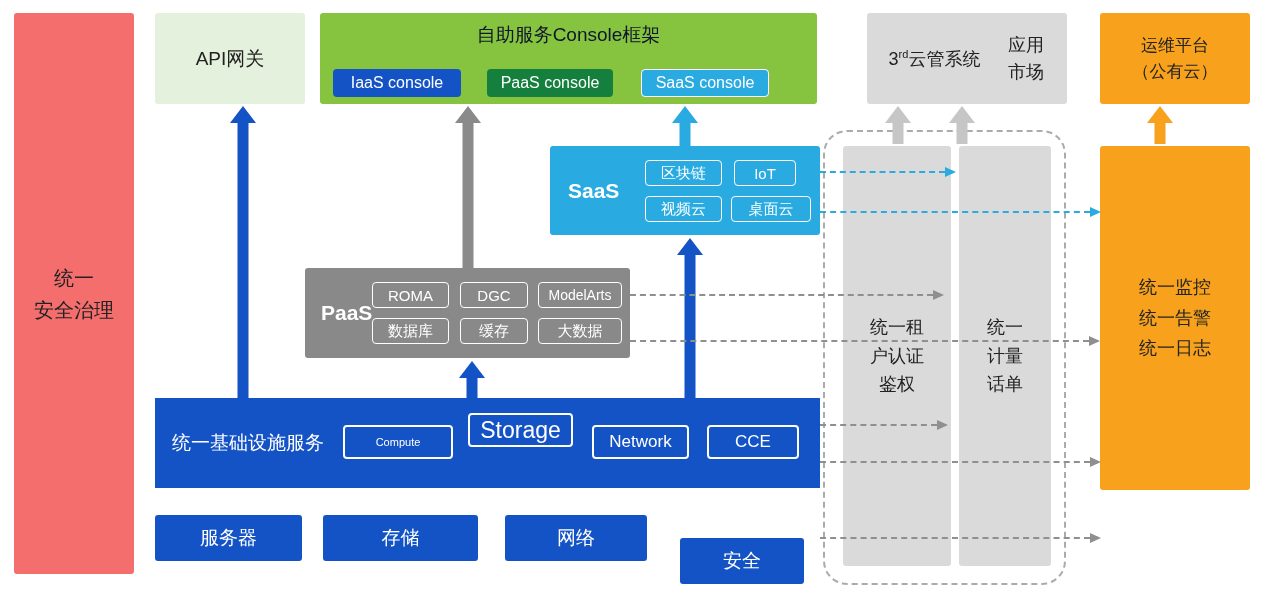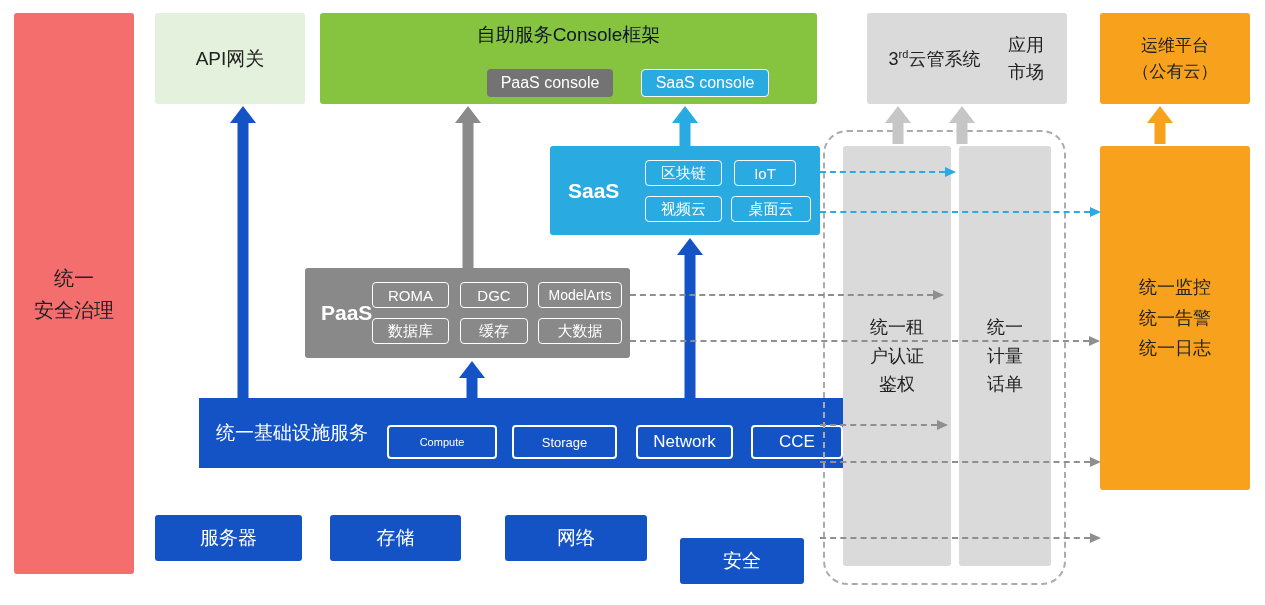--- a/index.html
+++ b/index.html
@@ -61,21 +61,22 @@
     <span class="pre">统一
 安全治理</span>
   </div>
 
   <div class="box bg-lgreen f19" style="left:155px;top:13px;width:150px;height:91px;">
     <span>API网关</span>
   </div>
 
   <div class="abs bg-green" style="left:320px;top:13px;width:497px;height:91px;border-radius:3px;">
     <div class="abs f19" style="top:9px;left:0;width:100%;text-align:center;color:#0f172a;">自助服务Console框架</div>
-    <div class="chip" style="left:167px;top:56px;width:126px;height:28px;background:#737373;font-size:16px;">PaaS console</div>
+    <div class="chip" style="left:13px;top:56px;width:128px;height:28px;background:#1453C5;font-size:16px;">IaaS console</div>
+    <div class="chip" style="left:167px;top:56px;width:126px;height:28px;background:#15803d;font-size:16px;">PaaS console</div>
     <div class="chip bordered" style="left:321px;top:56px;width:128px;height:28px;background:#29ABE2;font-size:16px;">SaaS console</div>
   </div>
 
   <div class="box bg-lgray f18" style="left:835px;top:13px;width:135px;height:91px;margin-left:32px;">
     <span><span>3</span><sup>rd</sup><span>云管系统</span></span>
   </div>
 
   <div class="box bg-orange pre" style="left:1100px;top:13px;width:150px;height:91px;font-size:17px;line-height:1.5;">
     <span class="pre">运维平台
 （公有云）</span>
@@ -97,30 +98,30 @@
   <div class="abs bg-gray" style="left:305px;top:268px;width:325px;height:90px;border-radius:3px;">
     <span class="abs lbl-big" style="left:16px;top:0;height:100%;display:flex;align-items:center;">PaaS</span>
     <div class="chip bordered" style="left:67px;top:14px;width:77px;height:26px;">ROMA</div>
     <div class="chip bordered" style="left:155px;top:14px;width:68px;height:26px;">DGC</div>
     <div class="chip bordered" style="left:233px;top:14px;width:84px;height:26px;font-size:14px;">ModelArts</div>
     <div class="chip bordered" style="left:67px;top:50px;width:77px;height:26px;">数据库</div>
     <div class="chip bordered" style="left:155px;top:50px;width:68px;height:26px;">缓存</div>
     <div class="chip bordered" style="left:233px;top:50px;width:84px;height:26px;">大数据</div>
   </div>
 
-  <div class="abs bg-blue" style="left:155px;top:398px;width:665px;height:70px;border-radius:0;margin-left:44px;">
+  <div class="abs bg-blue" style="left:155px;top:398px;width:665px;height:90px;border-radius:0;">
     <span class="abs f19" style="left:17px;top:0;height:100%;display:flex;align-items:center;color:#fff;">统一基础设施服务</span>
     <div class="chip thick" style="left:188px;top:27px;width:110px;height:34px;font-size:11px;">Compute</div>
-    <div class="chip thick" style="left:313px;top:27px;width:105px;height:34px;font-size:13px;">Storage</div>
+    <div class="chip thick" style="left:313px;top:15px;width:105px;height:34px;font-size:23px;">Storage</div>
     <div class="chip thick" style="left:437px;top:27px;width:97px;height:34px;font-size:17px;">Network</div>
     <div class="chip thick" style="left:552px;top:27px;width:92px;height:34px;font-size:17px;">CCE</div>
   </div>
 
   <div class="box bg-blue f19" style="left:155px;top:515px;width:147px;height:46px;">服务器</div>
-  <div class="box bg-blue f19" style="left:330px;top:515px;width:131px;height:46px;">存储</div>
+  <div class="box bg-blue f19" style="left:323px;top:515px;width:155px;height:46px;">存储</div>
   <div class="box bg-blue f19" style="left:505px;top:515px;width:142px;height:46px;">网络</div>
   <div class="box bg-blue f19" style="left:680px;top:515px;width:124px;height:46px;margin-top:23px;">安全</div>
 
   <div class="dashed-frame" style="left:823px;top:130px;width:243px;height:455px;"></div>
 
   <div class="box bg-lgray f18 pre" style="left:843px;top:146px;width:108px;height:420px;line-height:1.6;">
     <span class="pre">统一租
 户认证
 鉴权</span>
   </div>

